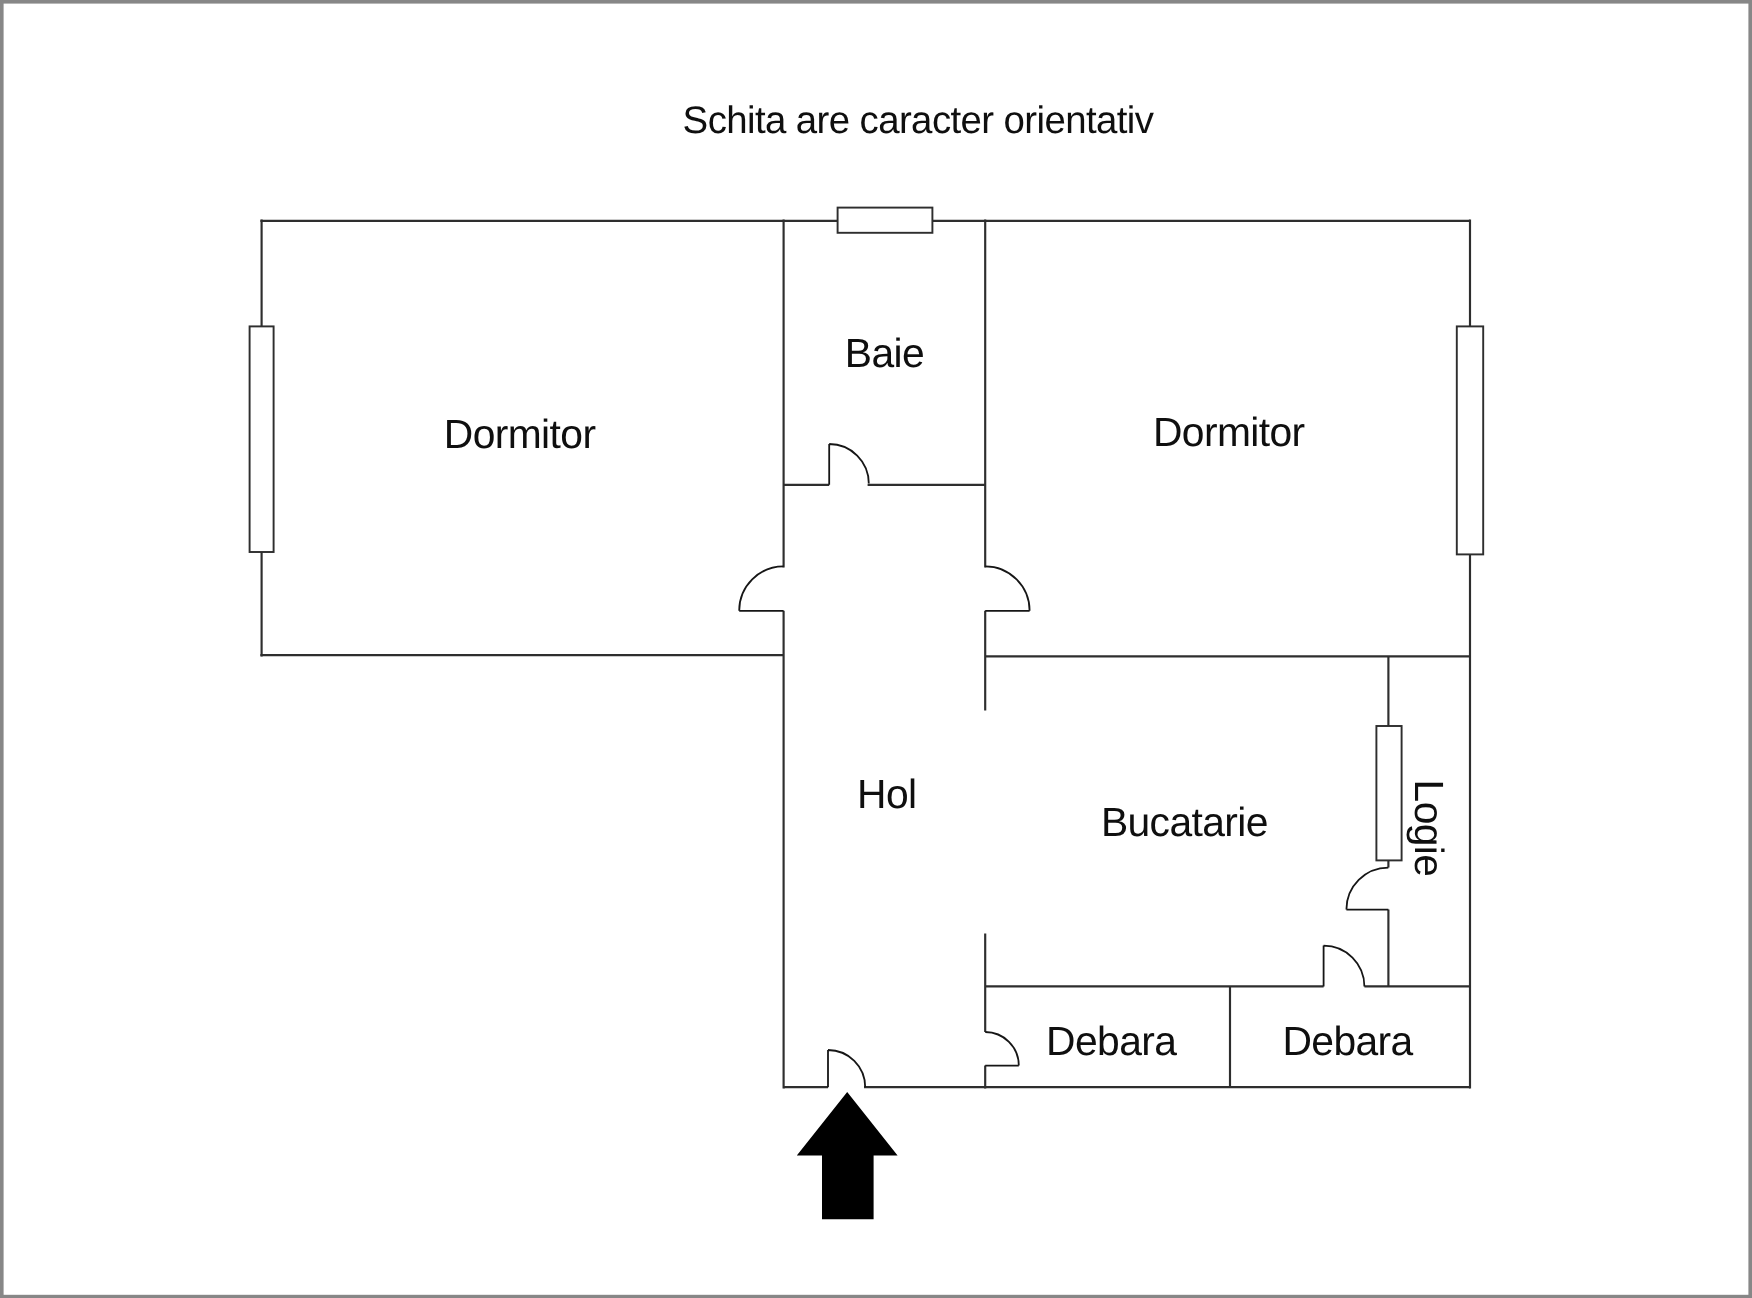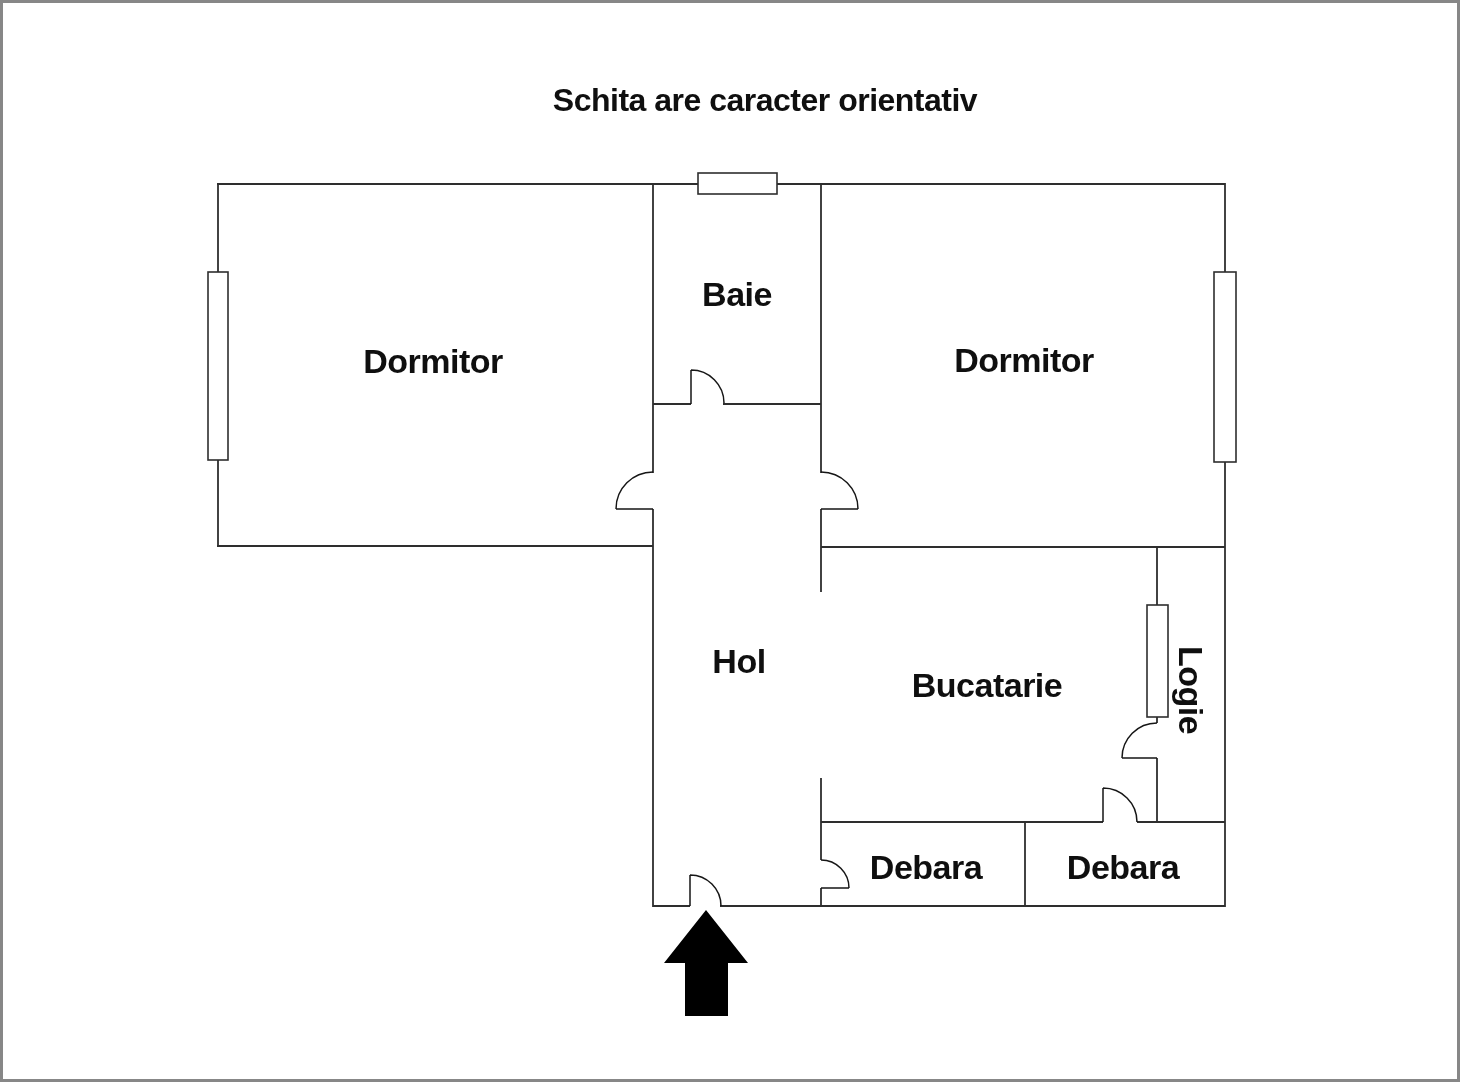--- a/index.html
+++ b/index.html
@@ -2,21 +2,20 @@
 <html><head>
 <meta charset="utf-8">
 <style>
   html, body { margin: 0; padding: 0; background: #ffffff; }
   .canvas {
     position: relative;
     width: 1460px;
     height: 1082px;
     background: #ffffff;
     overflow: hidden;
-    font-weight: bold;
   }
   svg { display: block; }
   .wall   { fill: none; stroke: #2e2e2e; stroke-width: 1.8; }
   .door   { fill: none; stroke: #161616; stroke-width: 1.5; }
   .window { fill: #ffffff; stroke: #2e2e2e; stroke-width: 1.6; }
   .room-label {
     font-family: "Liberation Sans", sans-serif;
     font-size: 34px;
     letter-spacing: -0.5px;
     fill: #0f0f0f;

